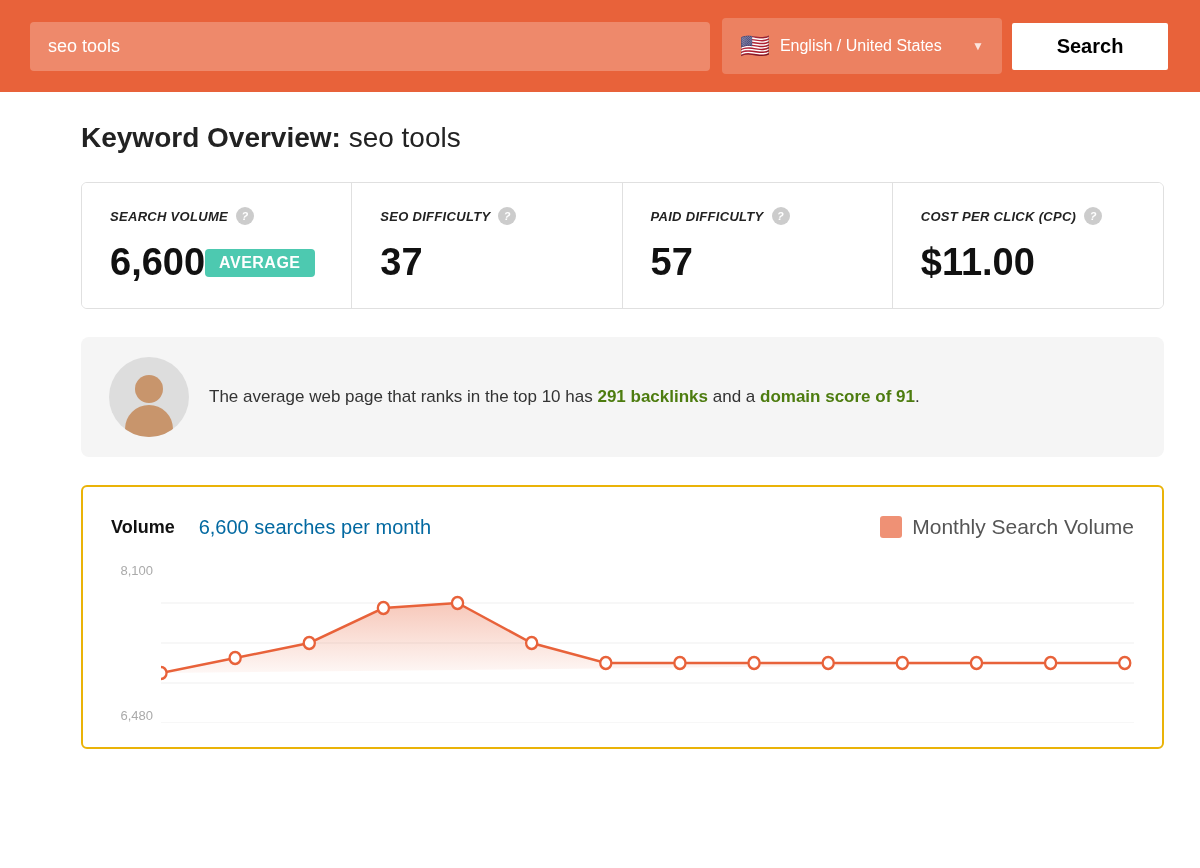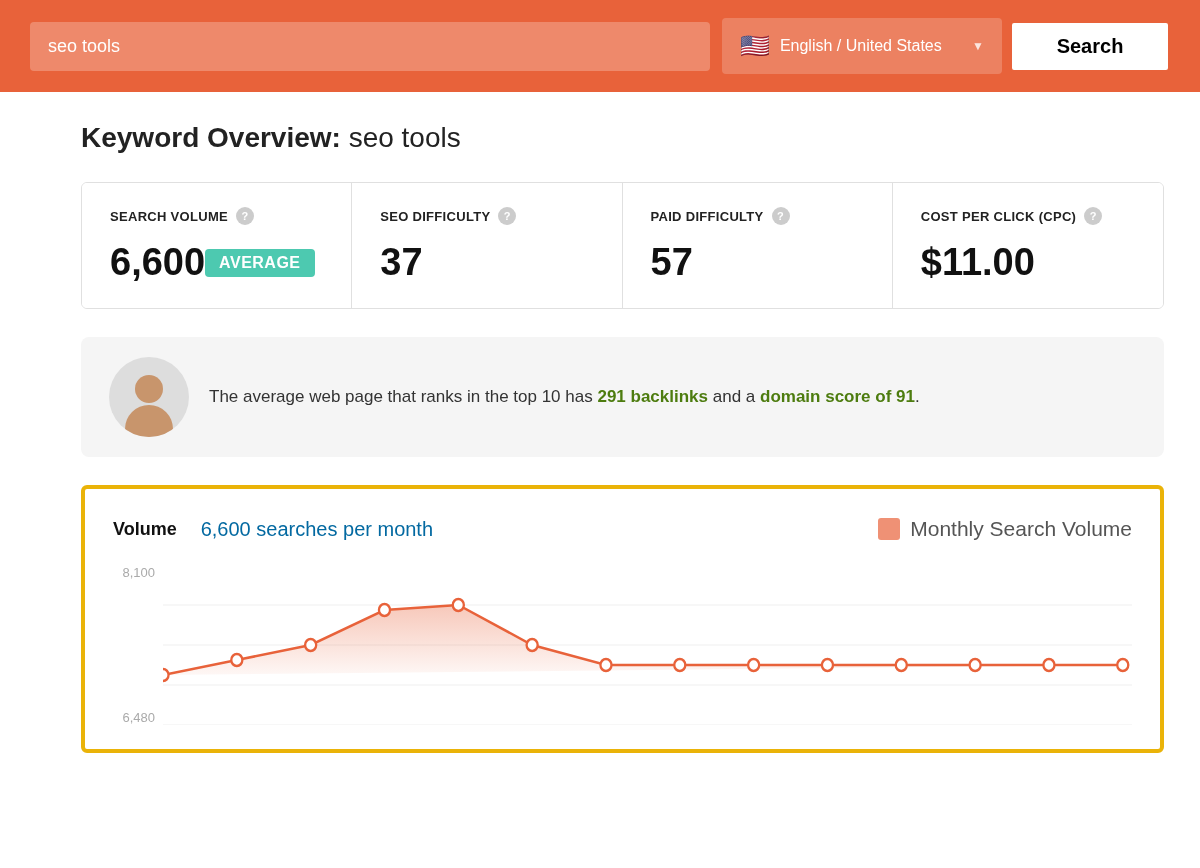--- a/index.html
+++ b/index.html
@@ -100,20 +100,21 @@
     .stat-label {
       font-size: 13px;
       font-weight: 900;
       text-transform: uppercase;
       color: #222;
       letter-spacing: 0.3px;
       margin-bottom: 16px;
       display: flex;
       align-items: center;
       gap: 8px;
+      font-style: italic;
     }
     .help-icon {
       display: inline-flex;
       align-items: center;
       justify-content: center;
       width: 18px;
       height: 18px;
       border-radius: 50%;
       background: #ccc;
       color: #fff;
@@ -183,21 +184,21 @@
     }
     .insight-text {
       font-size: 17px;
       line-height: 1.6;
       color: #333;
     }
     .highlight-orange { color: #4d7c0f; font-weight: bold; }
 
     
     .chart-section {
-      border: 4px solid #eab308;
+      border: 2px solid #eab308;
       border-radius: 6px;
       padding: 28px 28px 20px;
       background: #fff;
     }
     .chart-header {
       display: flex;
       align-items: center;
       gap: 0;
       margin-bottom: 24px;
     }

